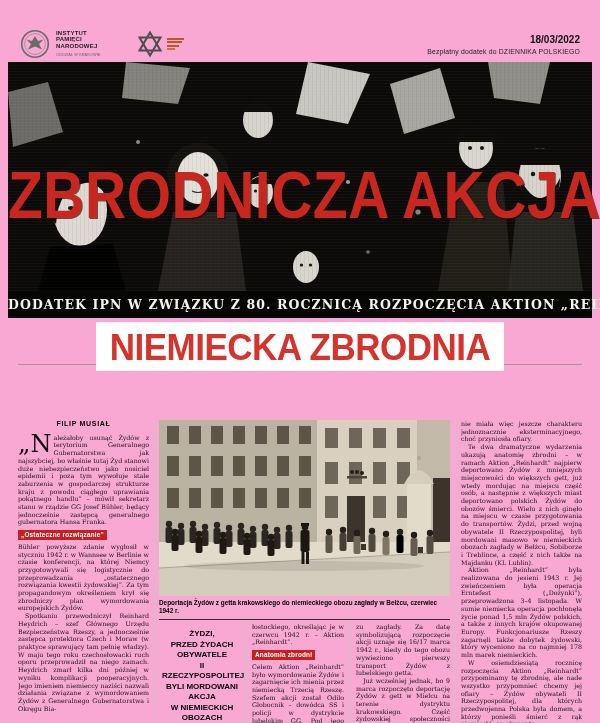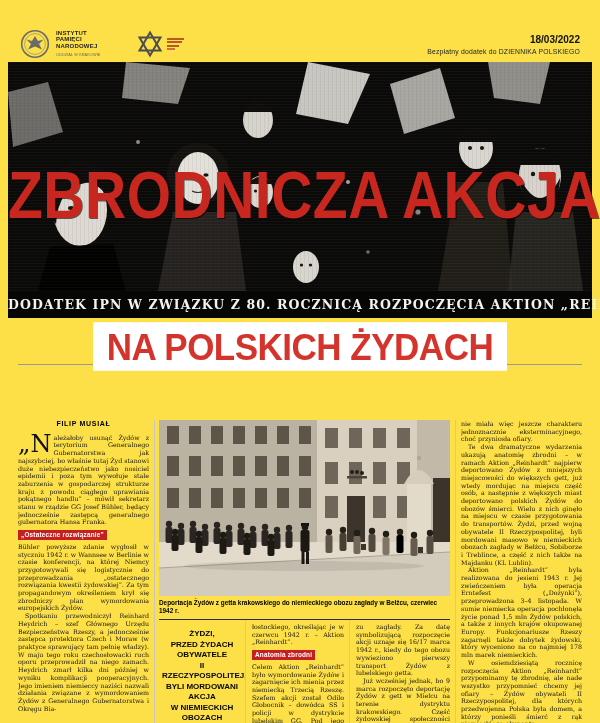--- a/index.html
+++ b/index.html
@@ -1,17 +1,17 @@
 <!DOCTYPE html>
 <html lang="pl"><head>
 <meta charset="utf-8">
 <style>
   * { margin:0; padding:0; box-sizing:border-box; }
   html,body { background:#e9e9e9; }
-  .page { width:600px; height:723px; position:relative; background:#fde047; overflow:hidden;
+  .page { width:600px; height:723px; position:relative; background:#f9a8d4; overflow:hidden;
           font-family:"DejaVu Serif", serif; color:#111; margin:0 auto; }
 
   
   .header { position:absolute; top:26px; left:20px; right:20px; height:36px; display:flex; align-items:center; }
   .logo-group { display:flex; align-items:center; gap:6px; }
   .ipn-text { font-family:"Liberation Sans", sans-serif; font-weight:bold; font-size:6px; line-height:6.8px;
               letter-spacing:.2px; color:#222; text-transform:uppercase; }
   .ipn-sub { font-weight:normal; font-size:3.8px; color:#666; margin-top:1.5px; letter-spacing:.1px; }
   .star-group { display:flex; align-items:center; gap:3px; margin-left:36px; }
   .jcc-marks { display:flex; flex-direction:column; gap:1.5px; }
@@ -170,21 +170,21 @@
       </svg>
     </div>
     <div class="banner-grain"></div>
     <div class="banner-title">ZBRODNICZA AKCJA</div>
     <div class="banner-strip">DODATEK IPN W ZWIĄZKU Z 80. ROCZNICĄ ROZPOCZĘCIA AKTION „REINHARDT”</div>
   </div>
 
   <div class="headline">
     <div class="hl-row">
       <div class="hl-rule"></div>
-      <span class="hl-text">NA POLSKICH ŻYDACH</span>
+      <span class="hl-text">NIEMIECKA ZBRODNIA</span>
     </div>
   </div>
 
   <div class="bodywrap">
 
     <div class="vsep v1"></div>
     <div class="vsep v2"></div>
 
     <div class="col1">
       <div class="author">FILIP MUSIAŁ</div>

